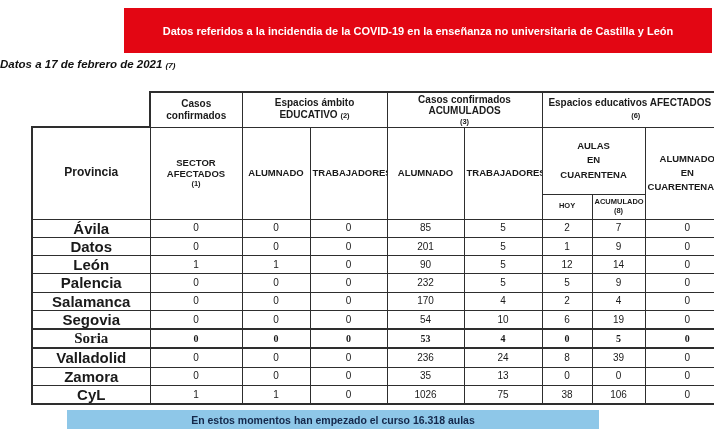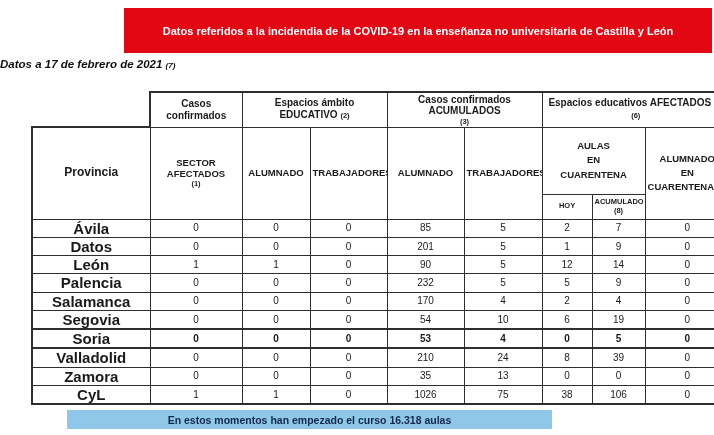--- a/index.html
+++ b/index.html
@@ -44,25 +44,25 @@
   .row-minor th { height: 25px; font-size: 7.5px; }
 
   .t2 { border-top-width: 2px !important; }
   .l2 { border-left-width: 2px !important; }
   .r2 { border-right-width: 2px !important; }
   .b2 { border-bottom-width: 2px !important; }
 
   .covid-table tbody td { font-size: 10px; height: 17px; }
   .covid-table tbody td.prov { font-weight: bold; font-size: 15px; }
   .covid-table tbody tr.highlight td {
-    font-weight: bold; border-top-width: 2px; border-bottom-width: 2px;
+    font-weight: bold; border-top-width: 2px; border-bottom-width: 2px; font-family: Liberation Serif, serif;
   }
 
   .blue-footer {
-    position: absolute; left: 67px; top: 410px; width: 485px; height: 19px;
+    position: absolute; left: 67px; top: 410px; width: 532px; height: 19px;
     background: var(--blue, #8ec7e8);
     display: flex; align-items: center; justify-content: center;
   }
   .blue-footer span { font-weight: bold; font-size: 10.5px; color: #14284b; white-space: nowrap; }
 </style>
 </head>
 <body>
 
 <div class="page">
 
@@ -211,21 +211,21 @@
           <td>4</td>
           <td>0</td>
           <td>5</td>
           <td class="r2">0</td>
         </tr>
         <tr>
           <td class="prov l2">Valladolid</td>
           <td>0</td>
           <td>0</td>
           <td>0</td>
-          <td>210</td>
+          <td>236</td>
           <td>24</td>
           <td>8</td>
           <td>39</td>
           <td class="r2">0</td>
         </tr>
         <tr>
           <td class="prov l2">Zamora</td>
           <td>0</td>
           <td>0</td>
           <td>0</td>

